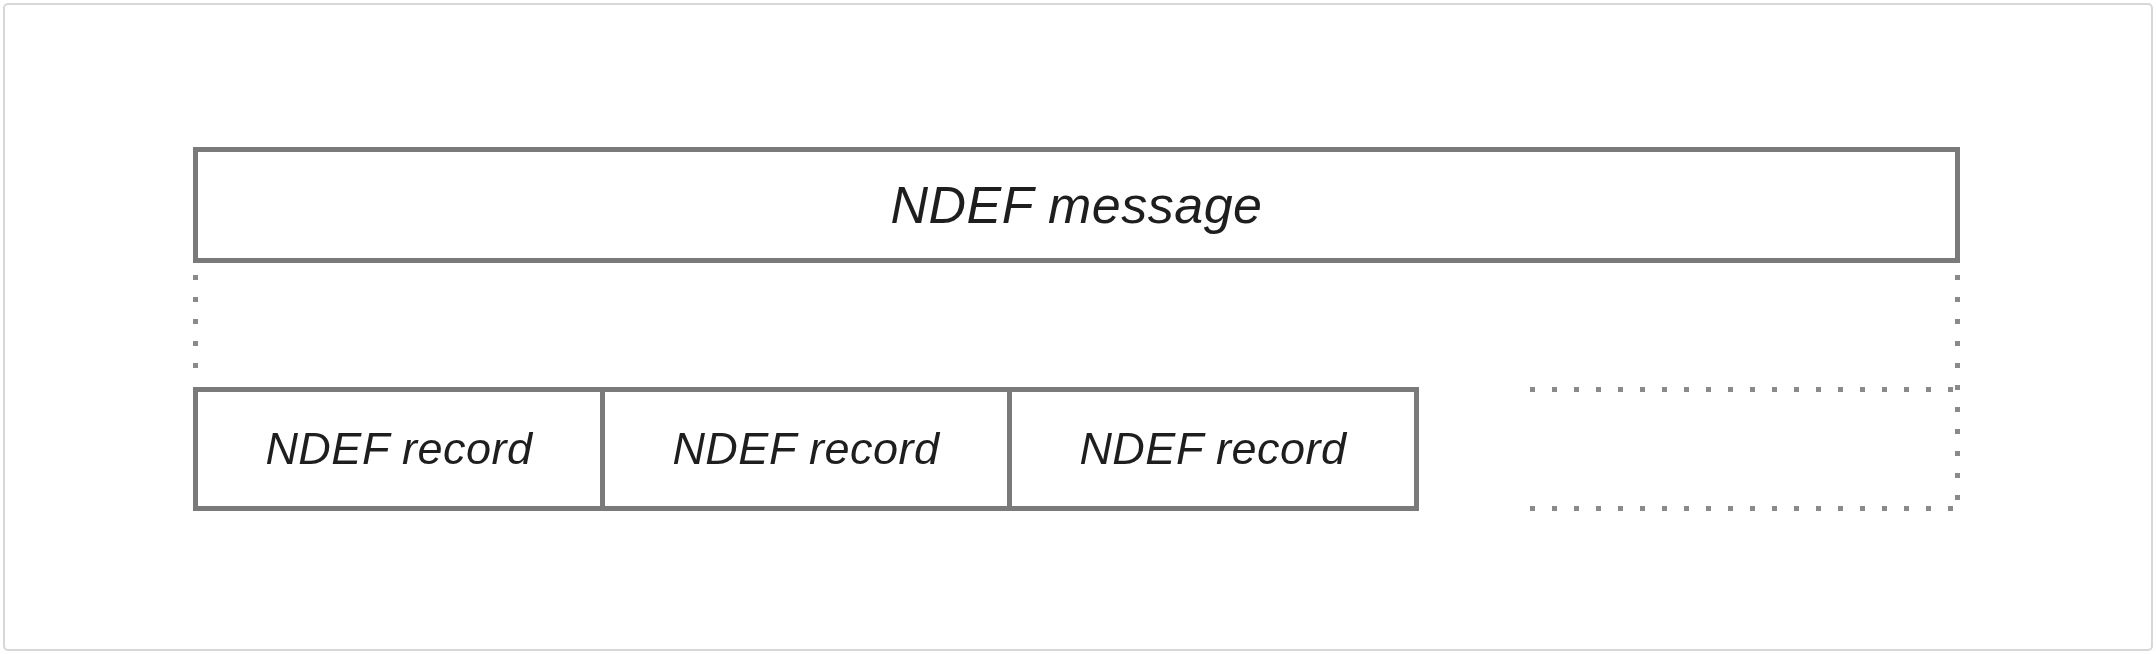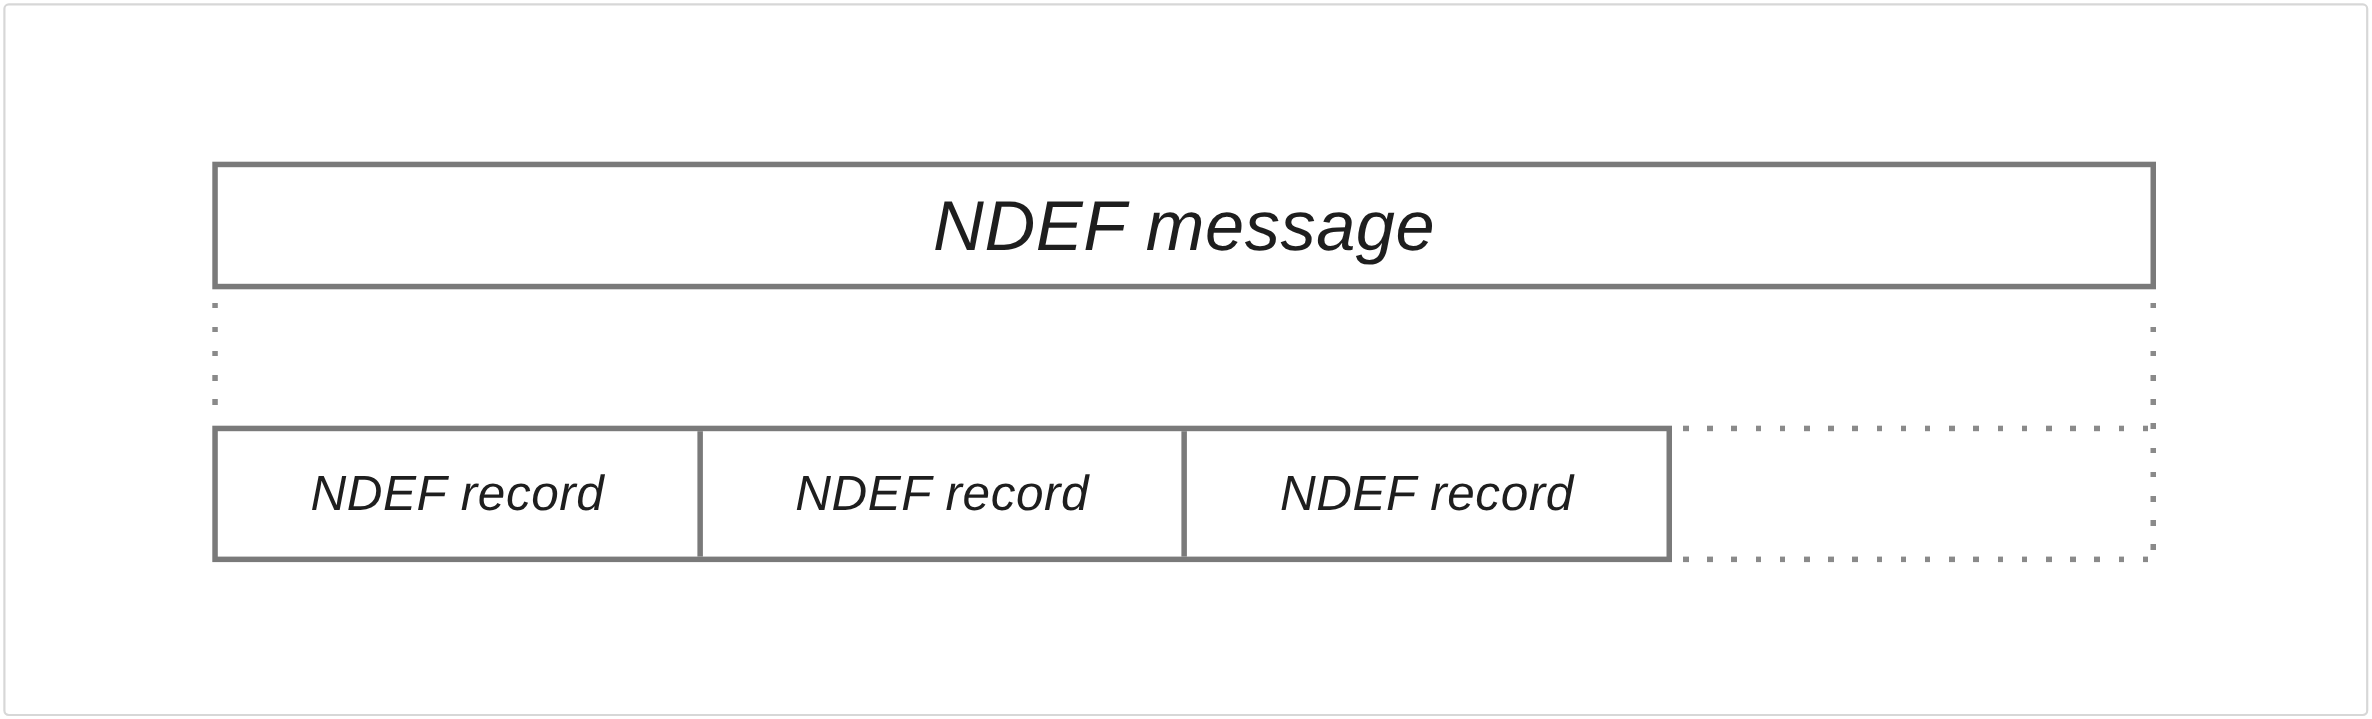--- a/index.html
+++ b/index.html
@@ -32,29 +32,29 @@
     position:absolute;
     left:193px; top:147px;
     width:1767px; height:116px;
     border:5px solid var(--box-border);
     box-sizing:border-box;
     display:flex; align-items:center; justify-content:center;
     background:var(--bg);
   }
   .msg-label{
     font-style:italic;
-    font-size:64px;
+    font-size:52px;
     color:var(--text);
     letter-spacing:0.5px;
     white-space:nowrap;
   }
   .records-row{
     position:absolute;
     left:193px; top:387px;
-    width:1327px; height:124px;
+    width:1226px; height:124px;
     border:5px solid var(--box-border);
     box-sizing:border-box;
     display:flex;
     background:var(--bg);
   }
   .record-cell{
     flex:1 1 0;
     display:flex; align-items:center; justify-content:center;
     box-sizing:border-box;
   }

